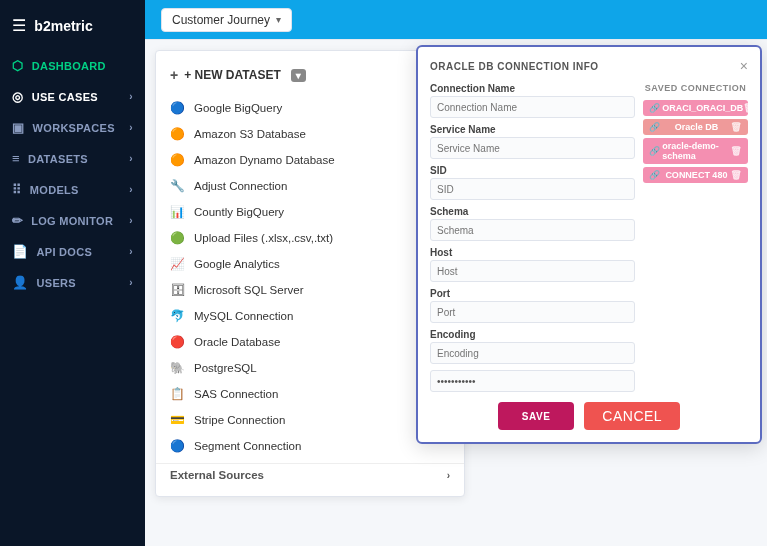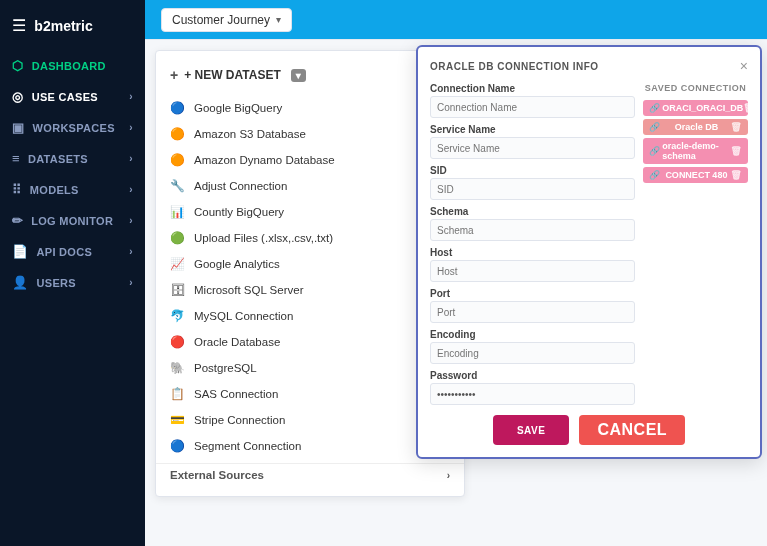--- a/index.html
+++ b/index.html
@@ -322,22 +322,22 @@
       font-weight: 700;
       cursor: pointer;
       letter-spacing: 0.5px;
     }
     .btn-cancel {
       background: #ef5350;
       color: white;
       border: none;
       border-radius: 4px;
       padding: 6px 18px;
-      font-size: 16px;
-      font-weight: 700;
+      font-size: 14px;
+      font-weight: 400;
       cursor: pointer;
       letter-spacing: 0.5px;
     }
   </style>
 </head>
 <body>
 
 <div class="sidebar">
   <div class="sidebar-logo">
     <span class="sidebar-logo-icon">☰</span>
@@ -537,21 +537,20 @@
           </div>
           <div class="field-group">
             <label class="field-label">Port</label>
             <input class="field-input" placeholder="Port" style="">
           </div>
           <div class="field-group">
             <label class="field-label">Encoding</label>
             <input class="field-input" placeholder="Encoding" style="">
           </div>
           <div class="field-group">
-            <label class="field-label">Password</label>
             <input class="field-input has-value" type="password" value="password123" style="">
           </div>
         </div>
 
         <div class="saved-connections">
           <div class="saved-label">SAVED CONNECTION</div>
           <div class="saved-conn-btn pink">
             <span class="conn-icon">🔗</span>
             <span>ORACI_ORACI_DB</span>
             <span class="trash-icon">🗑</span>

